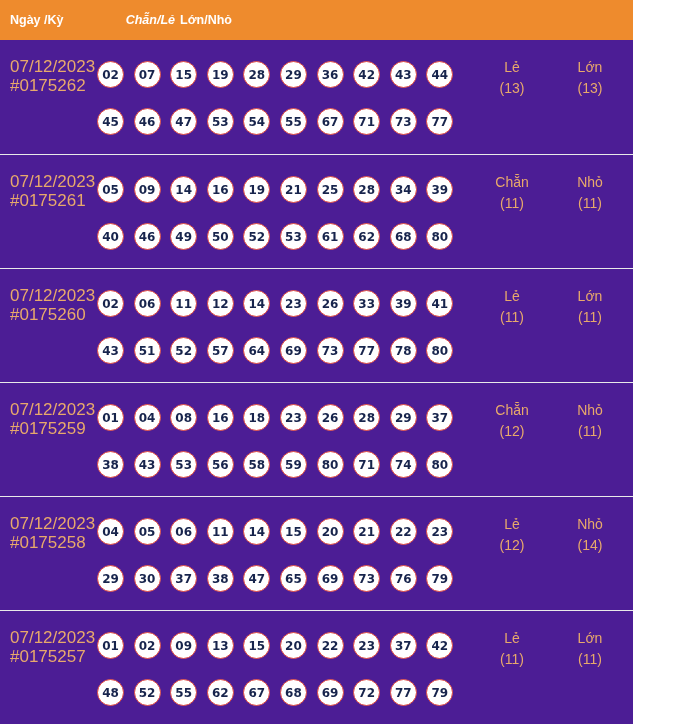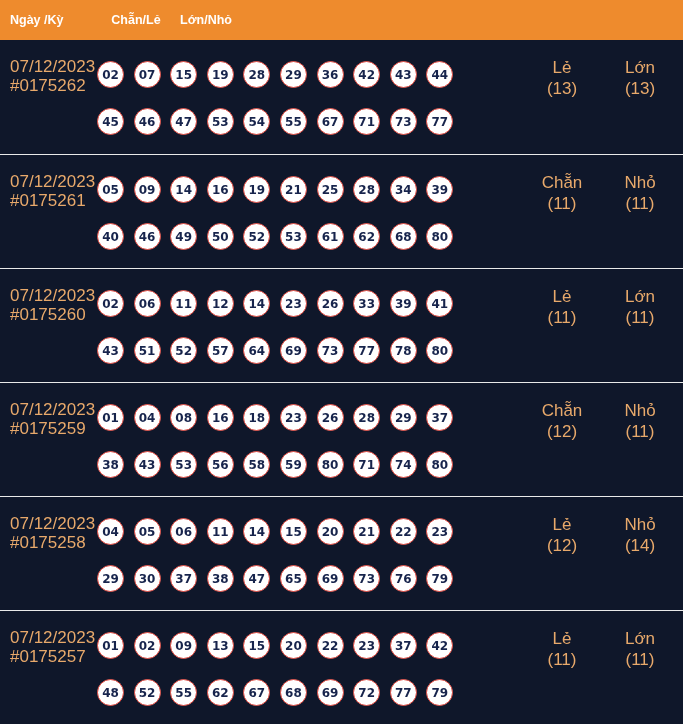--- a/index.html
+++ b/index.html
@@ -8,22 +8,22 @@
     background: #ffffff;
   }
   body {
     width: 683px;
     height: 725px;
     font-family: "Liberation Sans", sans-serif;
     overflow: hidden;
   }
 
   .results-table {
-    width: 683px;
-    background: #0f172a;
+    width: 633px;
+    background: #4c1d95;
   }
 
   
   .table-header {
     height: 40px;
     background: #ee8b2d;
     display: flex;
     align-items: center;
     color: #ffffff;
     font-size: 12.5px;
@@ -35,22 +35,23 @@
     padding-left: 10px;
     box-sizing: border-box;
   }
   .th-result {
     flex: 1 1 auto;
     padding-left: 8px;
     box-sizing: border-box;
   }
   .th-oddeven {
     width: 78px;
-    text-align: center;
-    box-sizing: border-box;
+    text-align: right;
+    box-sizing: border-box;
+    font-style: italic;
   }
   .th-bigsmall {
     width: 82px;
     text-align: center;
     box-sizing: border-box;
     padding-right: 20px;
   }
 
   
   .result-row {
@@ -106,21 +107,21 @@
     box-sizing: border-box;
     flex: 0 0 auto;
   }
 
   .cell-oddeven,
   .cell-bigsmall {
     padding-top: 17px;
     text-align: center;
     box-sizing: border-box;
     color: #e8a96b;
-    font-size: 17px;
+    font-size: 14px;
     line-height: 21px;
   }
   .cell-oddeven { width: 78px; }
   .cell-bigsmall { width: 82px; padding-right: 4px; }
   .cell-oddeven .v-label,
   .cell-bigsmall .v-label { display: block; }
   .cell-oddeven .v-count,
   .cell-bigsmall .v-count { display: block; }
 </style>
 </head>

